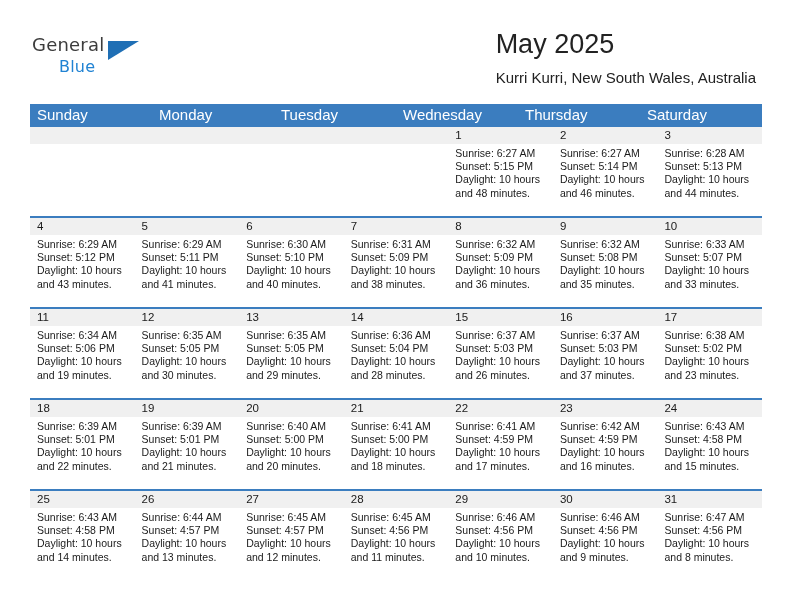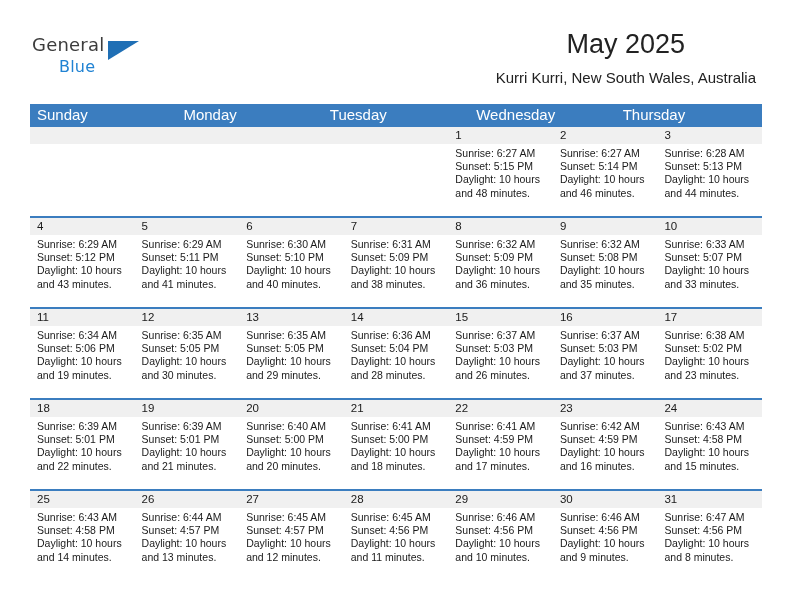--- a/index.html
+++ b/index.html
@@ -65,21 +65,21 @@
     letter-spacing: 0.2px;
     color: #2183d3;
     font-family: "DejaVu Sans", sans-serif;
     font-weight: 400;
   }
 
   .title-block {
     position: absolute;
     right: 36px;
     top: 28px;
-    text-align: center;
+    text-align: left;
   }
   .cal-title {
     font-size: 27px;
     color: #222222;
     line-height: 32px;
     white-space: nowrap;
   }
   .cal-location {
     margin-top: 9px;
     font-size: 15px;
@@ -175,20 +175,21 @@
   </div>
 
   <div class="calendar">
 
     <div class="weekday-row">
       <div class="weekday-cell">Sunday</div>
       <div class="weekday-cell">Monday</div>
       <div class="weekday-cell">Tuesday</div>
       <div class="weekday-cell">Wednesday</div>
       <div class="weekday-cell">Thursday</div>
+      <div class="weekday-cell">Saturday</div>
     </div>
 
     <div class="week-row">
       <div class="numbers-row">
         <div class="num-cell"></div>
         <div class="num-cell"></div>
         <div class="num-cell"></div>
         <div class="num-cell"></div>
         <div class="num-cell">1</div>
         <div class="num-cell">2</div>

